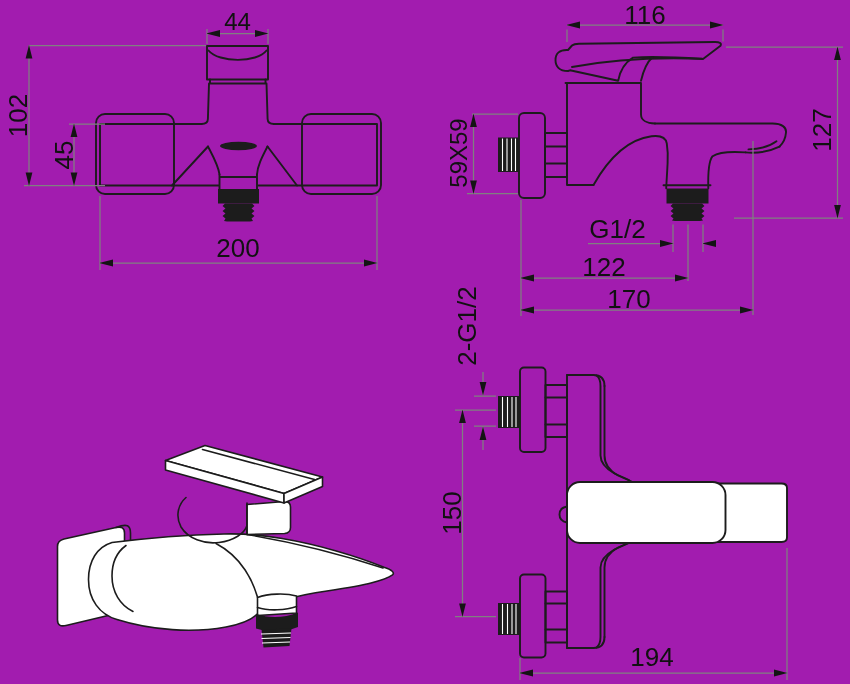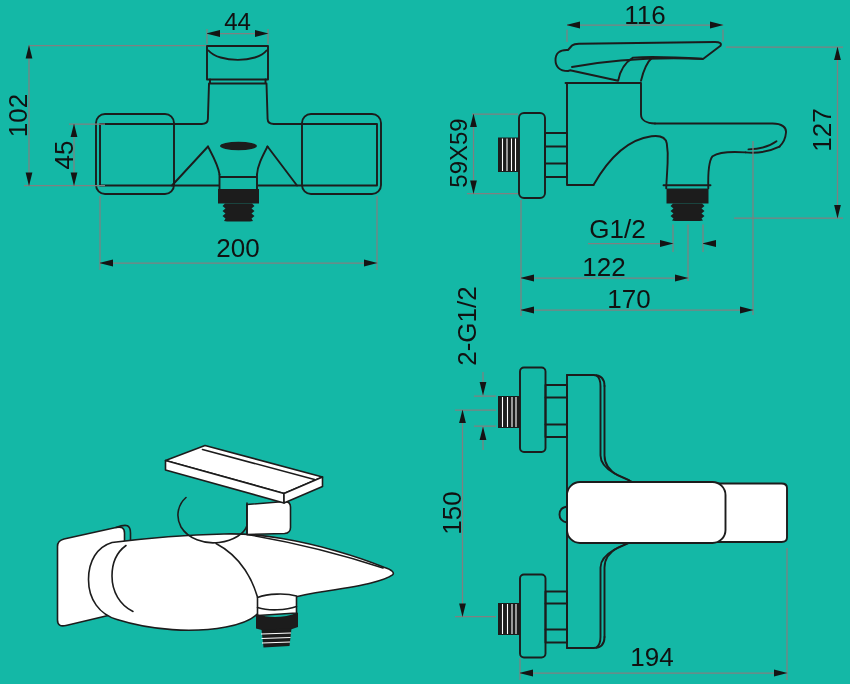--- a/index.html
+++ b/index.html
@@ -1,16 +1,16 @@
 <!DOCTYPE html>
 <html><head>
 <meta charset="utf-8">
 <style>
   html,body{margin:0;padding:0;background:#ffffff;}
-  .stage{position:relative;width:850px;height:684px;background:#14b8a6;overflow:hidden;
+  .stage{position:relative;width:850px;height:684px;background:#a21caf;overflow:hidden;
          font-family:"Liberation Sans", sans-serif;}
   svg{display:block;}
   .obj{stroke:#1c1c1c;stroke-width:1.9;fill:none;stroke-linecap:round;stroke-linejoin:round;}
   .obj-iso{stroke:#1c1c1c;stroke-width:1.6;fill:none;stroke-linecap:round;stroke-linejoin:round;}
   .fw{fill:#ffffff;}
   .blk{fill:#1c1c1c;stroke:none;}
   .wline{stroke:#ffffff;stroke-width:1.1;fill:none;}
   .dim{stroke:#808080;stroke-width:1.25;fill:none;}
   .dimtxt{font-family:"Liberation Sans", sans-serif;font-size:26px;fill:#111111;}
   .fs24{font-size:24px;}

